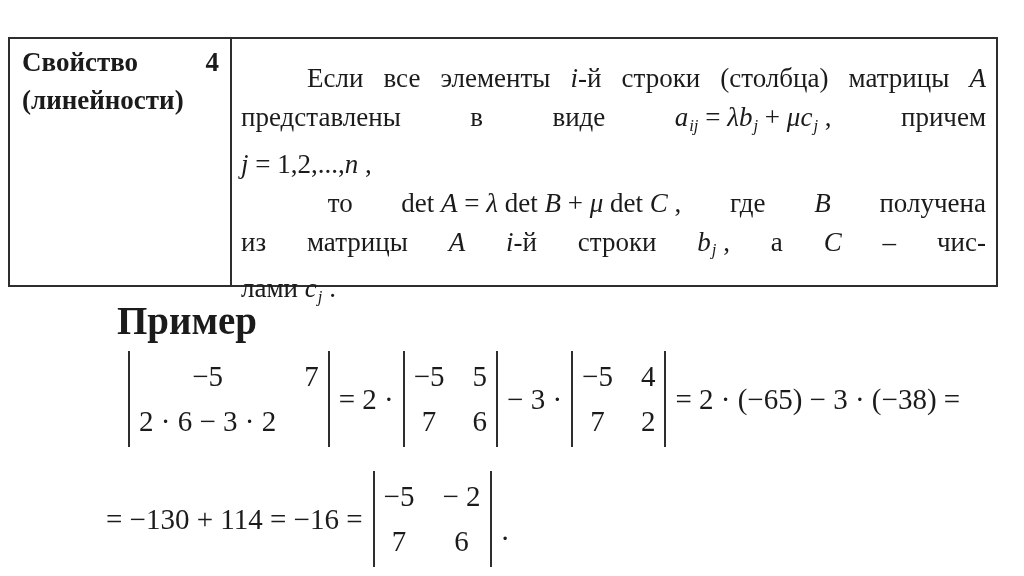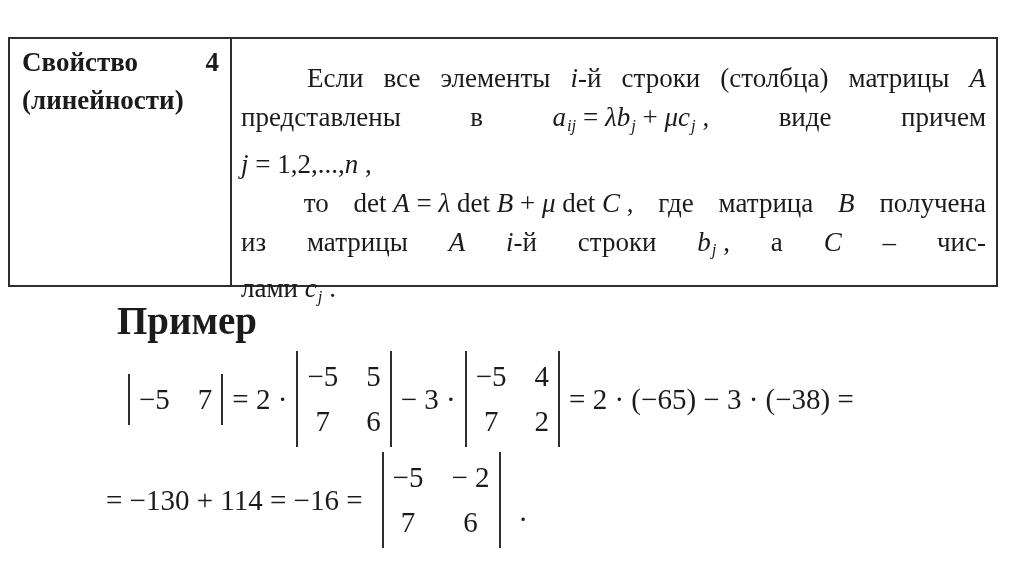--- a/index.html
+++ b/index.html
@@ -42,21 +42,21 @@
   
   .example-heading {
     position:absolute; left:117px; top:298px;
     font-size:39px; font-weight:bold;
   }
   .frow {
     position:absolute; display:flex; align-items:center;
     font-size:29px;
   }
   #frow1 { left:128px; top:345px; height:108px; gap:9px; }
-  #frow2 { left:106px; top:446px; height:108px; gap:19px; }
+  #frow2 { left:106px; top:465px; height:108px; gap:10px; }
   .det {
     display:inline-grid;
     grid-template-columns:auto auto;
     column-gap:28px;
     justify-items:center; align-items:center;
     border-left:2px solid var(--border, #2e2e2e);
     border-right:2px solid var(--border, #2e2e2e);
     padding:3px 9px;
   }
   .dcell { line-height:45px; white-space:pre; }
@@ -86,33 +86,32 @@
           <span class="chunk"><span>элементы</span></span>
           <span class="chunk"><span class="it">i</span><span>-й</span></span>
           <span class="chunk"><span>строки</span></span>
           <span class="chunk"><span>(столбца)</span></span>
           <span class="chunk"><span>матрицы</span></span>
           <span class="chunk"><span class="it">A</span></span>
         </div>
         <div class="rline just">
           <span class="chunk"><span>представлены</span></span>
           <span class="chunk"><span>в</span></span>
+          <span class="chunk"><span>виде</span></span>
           <span class="chunk"><span class="it">a</span><span class="it sb">ij</span><span> = </span><span class="it">λ</span><span class="it">b</span><span class="it sb">j</span><span> + </span><span class="it">μ</span><span class="it">c</span><span class="it sb">j</span><span> ,</span></span>
-          <span class="chunk"><span>виде</span></span>
           <span class="chunk"><span>причем</span></span>
         </div>
         <div class="rline">
           <span class="chunk"><span class="it">j</span><span> = 1,2,...,</span><span class="it">n</span><span> ,</span></span>
         </div>
         <div class="rline just">
           <span class="ind" style="width: 38px;"></span>
           <span class="chunk"><span>то</span></span>
           <span class="chunk"><span>det </span><span class="it">A</span><span> = </span><span class="it">λ</span><span> det </span><span class="it">B</span><span> + </span><span class="it">μ</span><span> det </span><span class="it">C</span><span> ,</span></span>
           <span class="chunk"><span>где</span></span>
-          <span class="chunk"><span>матрица</span></span>
           <span class="chunk"><span class="it">B</span></span>
           <span class="chunk"><span>получена</span></span>
         </div>
         <div class="rline just">
           <span class="chunk"><span>из</span></span>
           <span class="chunk"><span>матрицы</span></span>
           <span class="chunk"><span class="it">A</span></span>
           <span class="chunk"><span class="it">i</span><span>-й</span></span>
           <span class="chunk"><span>строки</span></span>
           <span class="chunk"><span class="it">b</span><span class="it sb">j</span><span> ,</span></span>
@@ -126,20 +125,21 @@
         </div>
       </div>
   </div>
 
   <div class="example-heading">Пример</div>
 
   <div class="frow" id="frow1">
       <span class="det">
         <span class="dcell">−5</span>
         <span class="dcell">7</span>
+        <span class="dcell">2 · 6 − 3 · 2</span>
       </span>
       <span class="ftext">= 2 ·</span>
       <span class="det">
         <span class="dcell">−5</span>
         <span class="dcell">5</span>
         <span class="dcell">7</span>
         <span class="dcell">6</span>
       </span>
       <span class="ftext">− 3 ·</span>
       <span class="det">

